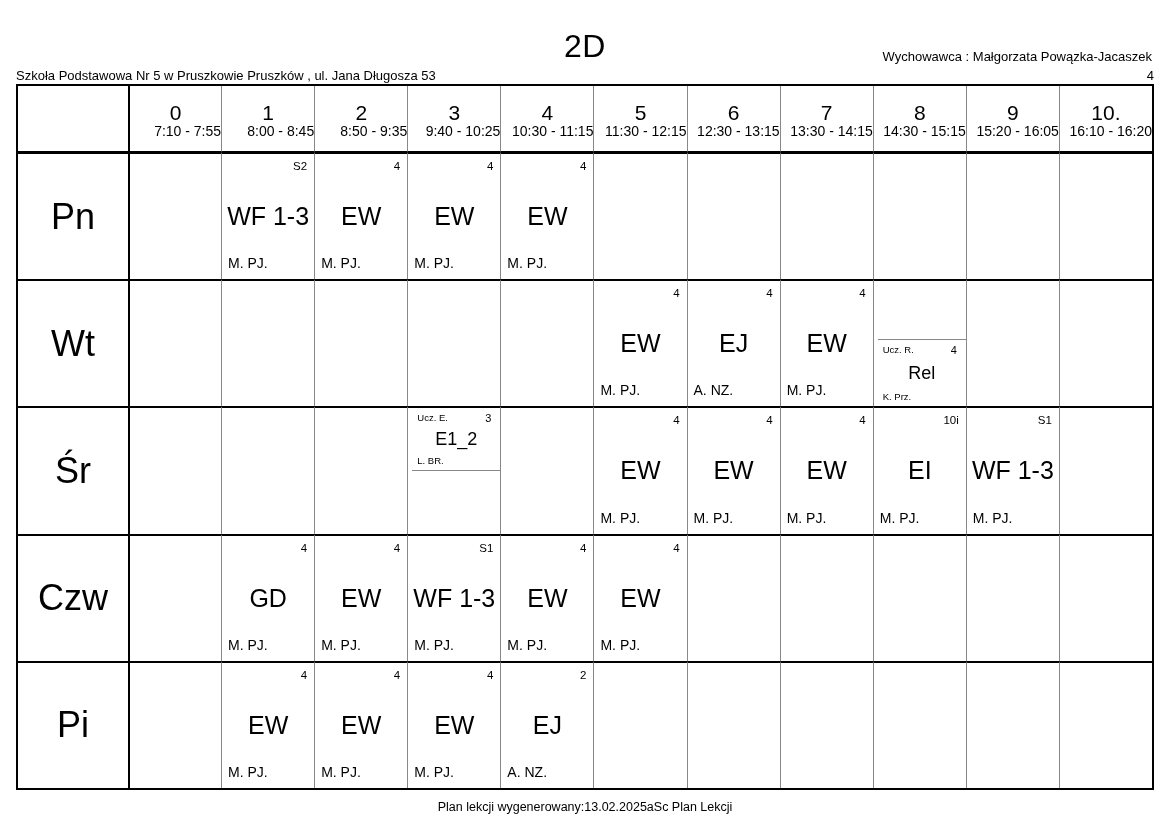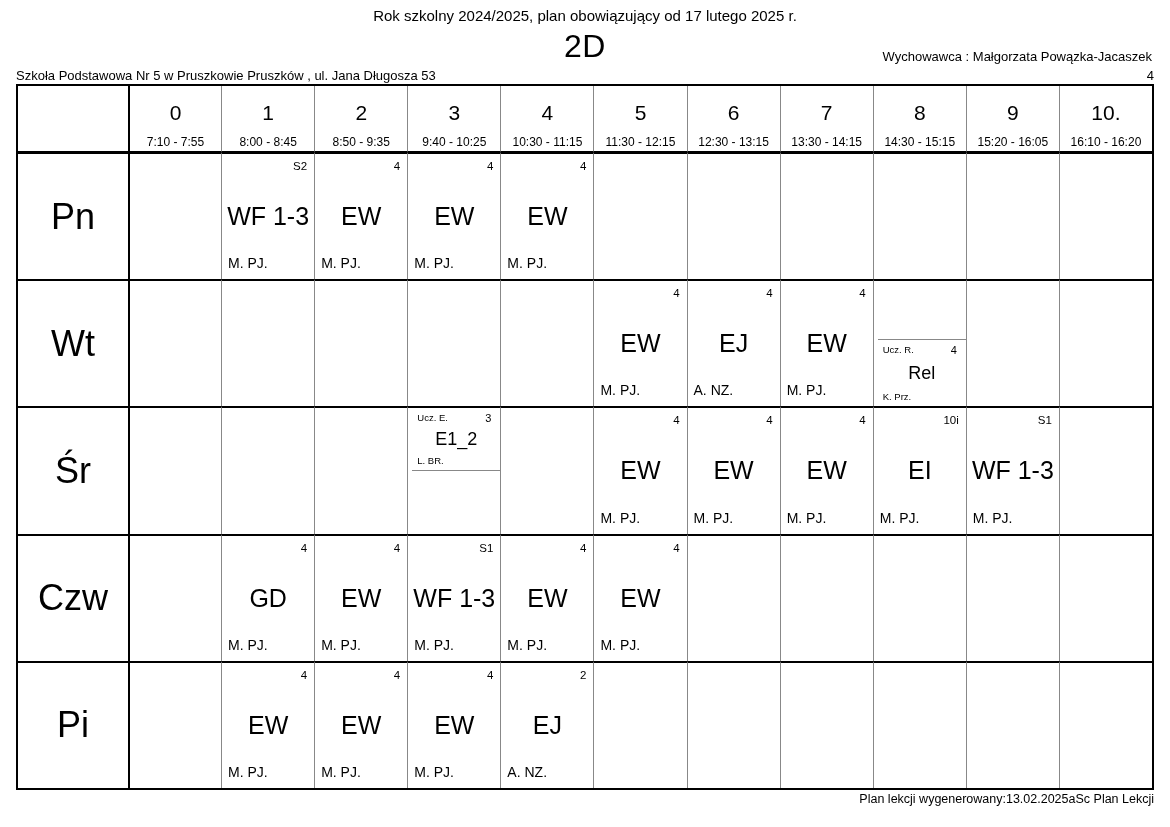--- a/index.html
+++ b/index.html
@@ -33,44 +33,43 @@
     background:var(--paper);
   }
   .gc{position:relative;border-left:1px solid var(--inner);border-top:2px solid var(--line);box-sizing:border-box;}
   .first-col{border-left:none !important;}
   .col0{border-left:2px solid var(--line) !important;}
   .hc{border-top:none !important;border-bottom:1px solid var(--line);}
 
   .dcell{display:flex;align-items:center;justify-content:center;font-size:36px;}
 
   .pnum{position:absolute;top:15px;left:0;right:0;text-align:center;font-size:21px;}
-  .ptime{position:absolute;bottom:2px;left:0;right:0;text-align:center;font-size:12px;}
+  .ptime{position:absolute;bottom:12px;left:0;right:0;text-align:right;font-size:14px;}
 
   .room{position:absolute;top:6px;right:7px;font-size:11.5px;}
   .subject{position:absolute;top:0;left:0;right:0;bottom:0;display:flex;align-items:center;justify-content:center;font-size:25px;}
   .teacher{position:absolute;bottom:8px;left:6px;font-size:14px;}
   .group{position:absolute;top:4px;left:5px;font-size:9.5px;}
 
   .subbox{position:absolute;left:4px;right:0;box-sizing:border-box;}
   .subbox.bottom{bottom:0;height:54%;border-top:1px solid var(--inner);}
   .subbox.top{top:0;height:50%;border-bottom:1px solid var(--inner);}
   .subbox .room{top:4px;right:9px;font-size:11px;}
   .subbox .subject{font-size:18px;}
   .subbox .teacher{bottom:4px;left:5px;font-size:9.5px;}
 
   
-  .footer{display:flex;justify-content:flex-end;font-size:12.5px;padding-top:2px;}
+  .footer{display:flex;justify-content:center;font-size:12.5px;padding-top:10px;}
 </style>
 </head>
 <body>
 
 <div class="page">
 
   <div class="top">
-    <div class="title">Rok szkolny 2024/2025, plan obowiązujący od 17 lutego 2025 r.</div>
     <div class="class-name">2D</div>
     <div class="tutor">Wychowawca : Małgorzata Powązka-Jacaszek</div>
     <div class="school-row">
       <span>Szkoła Podstawowa Nr 5 w Pruszkowie Pruszków , ul. Jana Długosza 53</span>
       <span>4</span>
     </div>
   </div>
 
   <div class="grid">
       <div class="gc hc first-col"></div>

